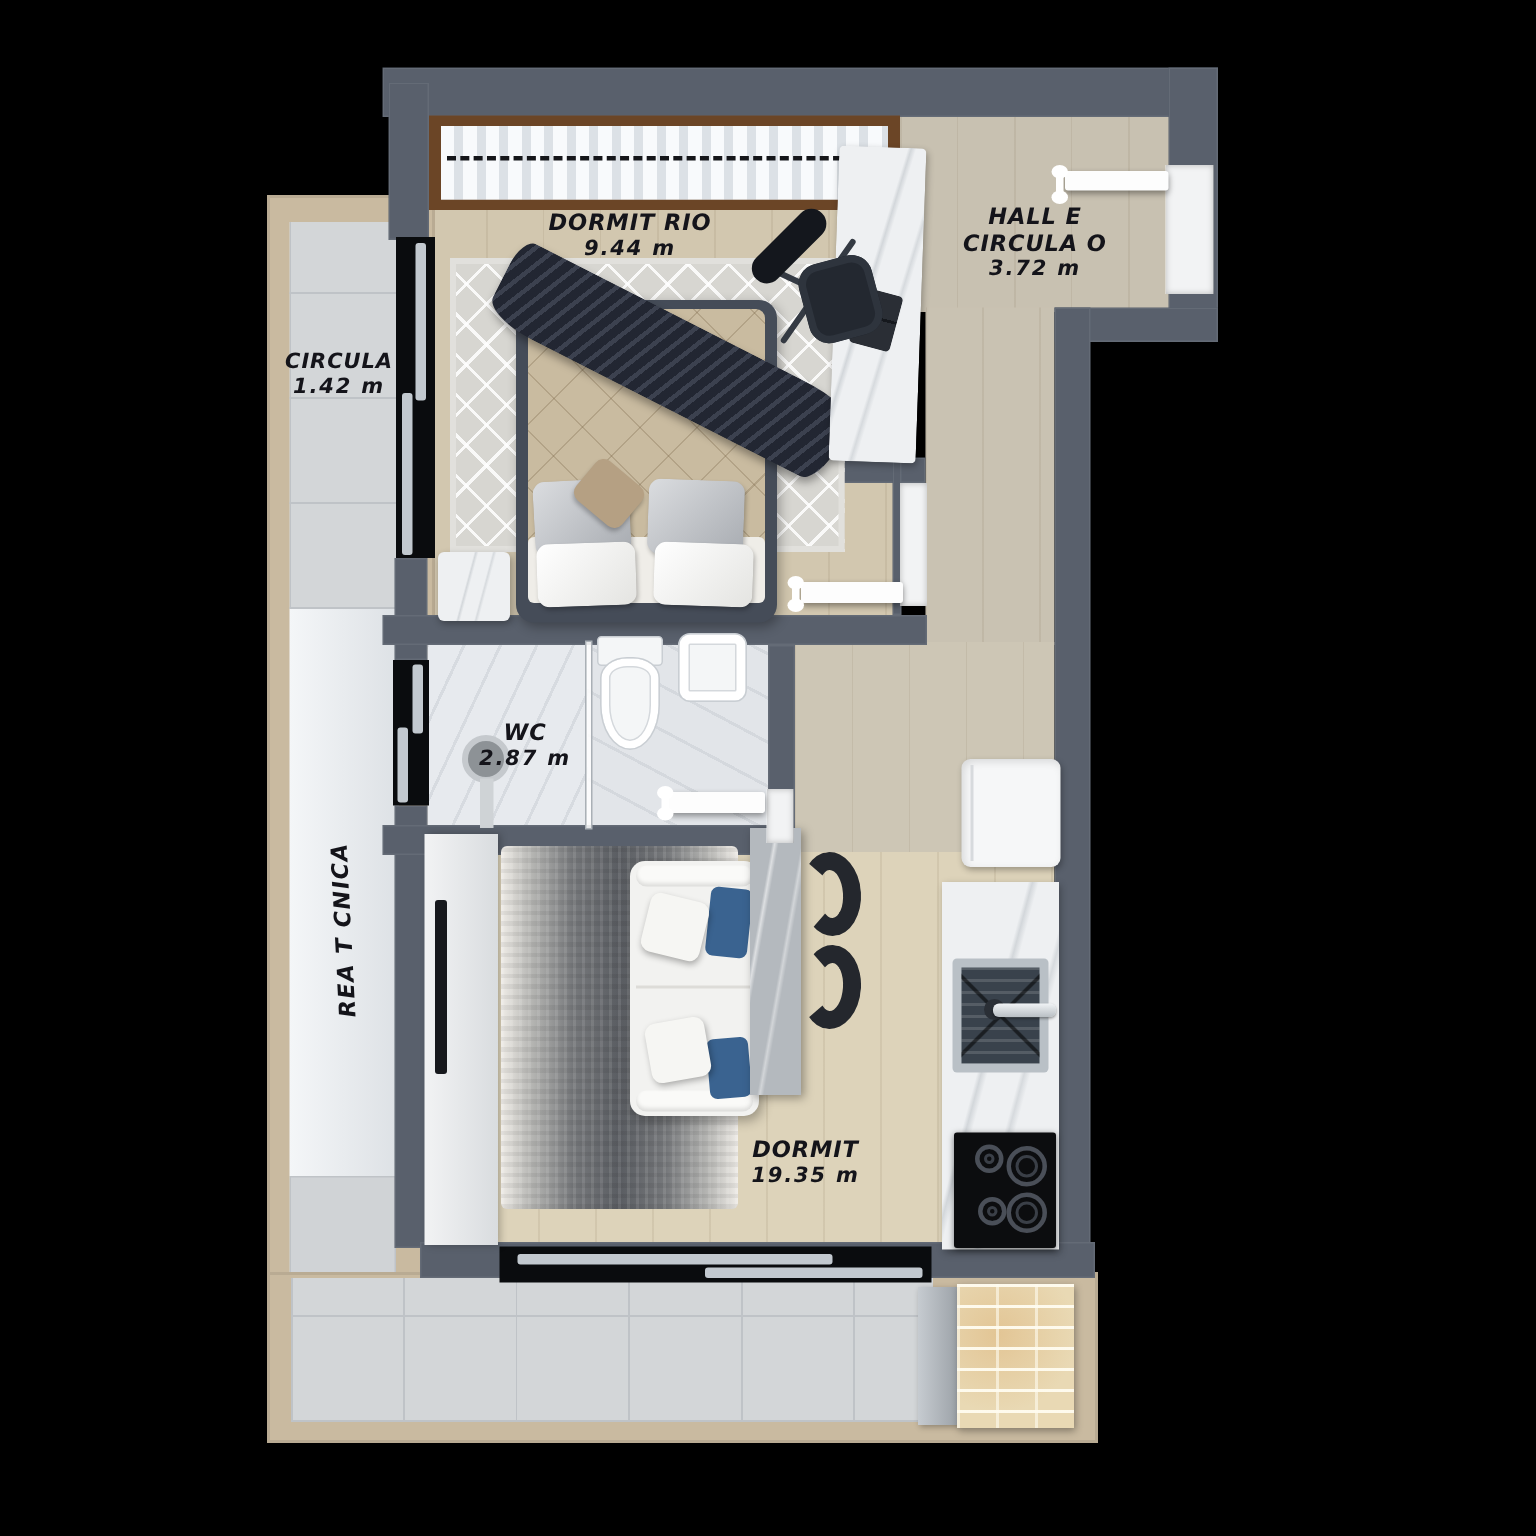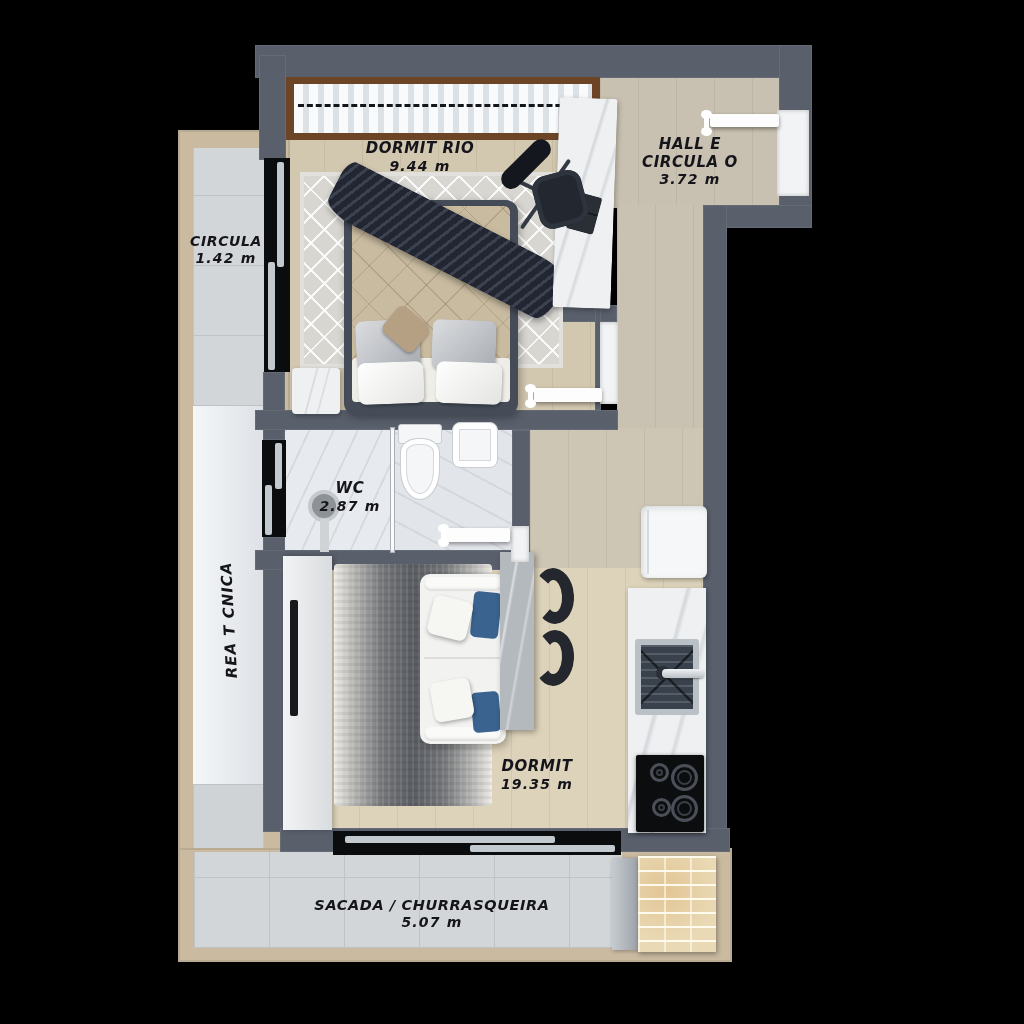--- a/index.html
+++ b/index.html
@@ -326,18 +326,14 @@
   </div>
   <div class="ab room-label lbl-wc">
     <div>WC</div>
     <div class="area">2.87 m</div>
   </div>
   <div class="ab lbl-areatec">REA T CNICA</div>
   <div class="ab room-label lbl-living">
     <div>DORMIT</div>
     <div class="area">19.35 m</div>
   </div>
-  <div class="ab room-label lbl-sacchur">
-    <div>SACADA / CHURRASQUEIRA</div>
-    <div class="area">5.07 m</div>
-  </div>
 
 </div>
 
 </body></html>

